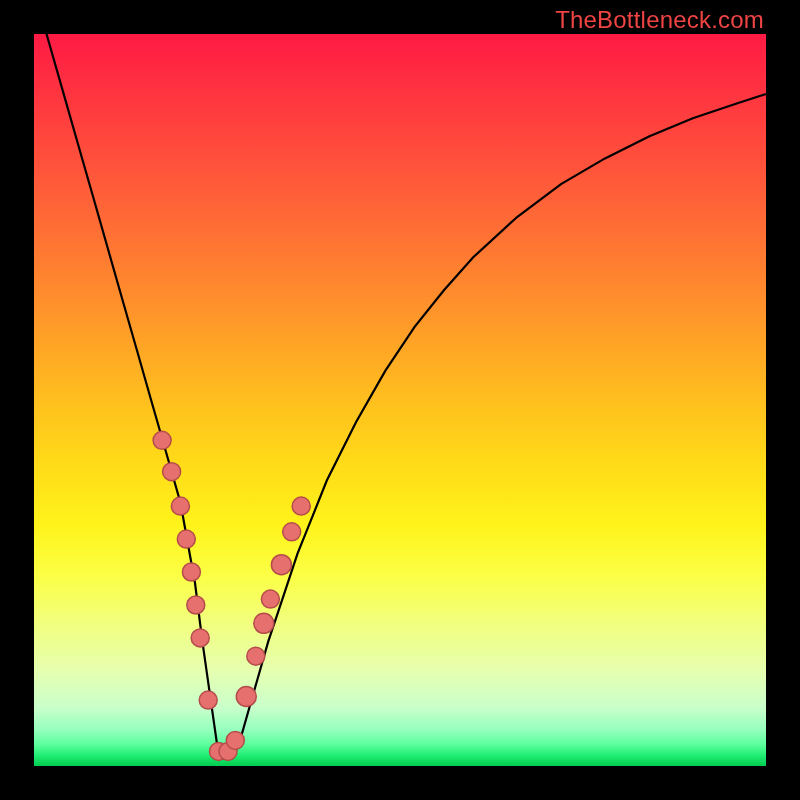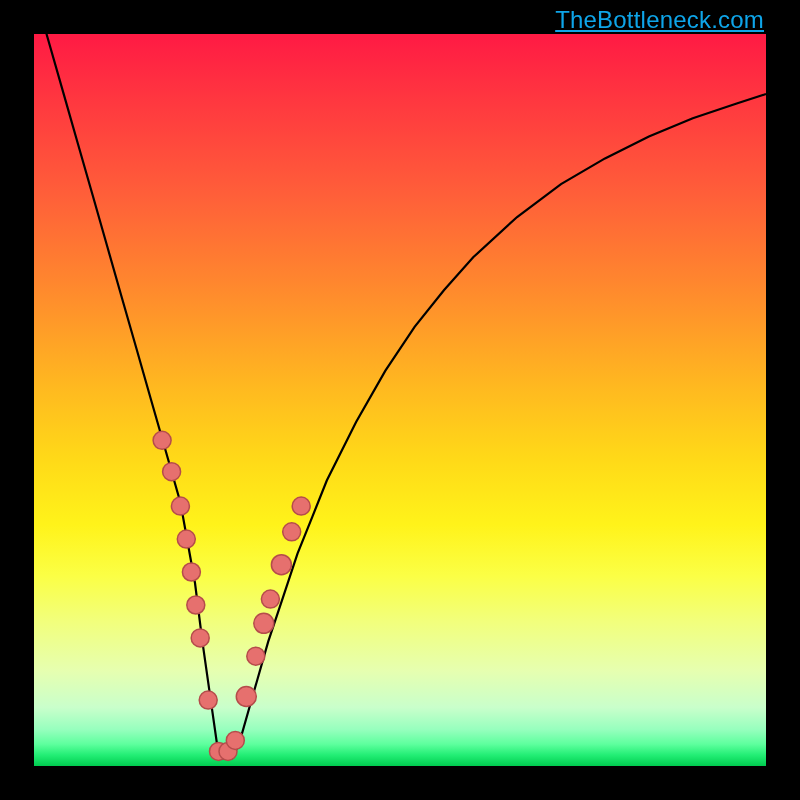--- a/index.html
+++ b/index.html
@@ -32,25 +32,24 @@
       #97ffbe 95%,
       #5eff9e 97%,
       #23ee75 98.5%,
       #00cc4f 100%
     );
   }
   .watermark {
     position: absolute;
     top: 6px;
     right: 36px;
-    color: #0ea5e9;
+    color: #ef4444;
     font-size: 24px;
     font-weight: 500;
     letter-spacing: 0.2px;
-    text-decoration: underline;
   }
   svg.plot {
     position: absolute;
     left: 34px;
     top: 34px;
     width: 732px;
     height: 732px;
     overflow: visible;
   }
   .curve {

